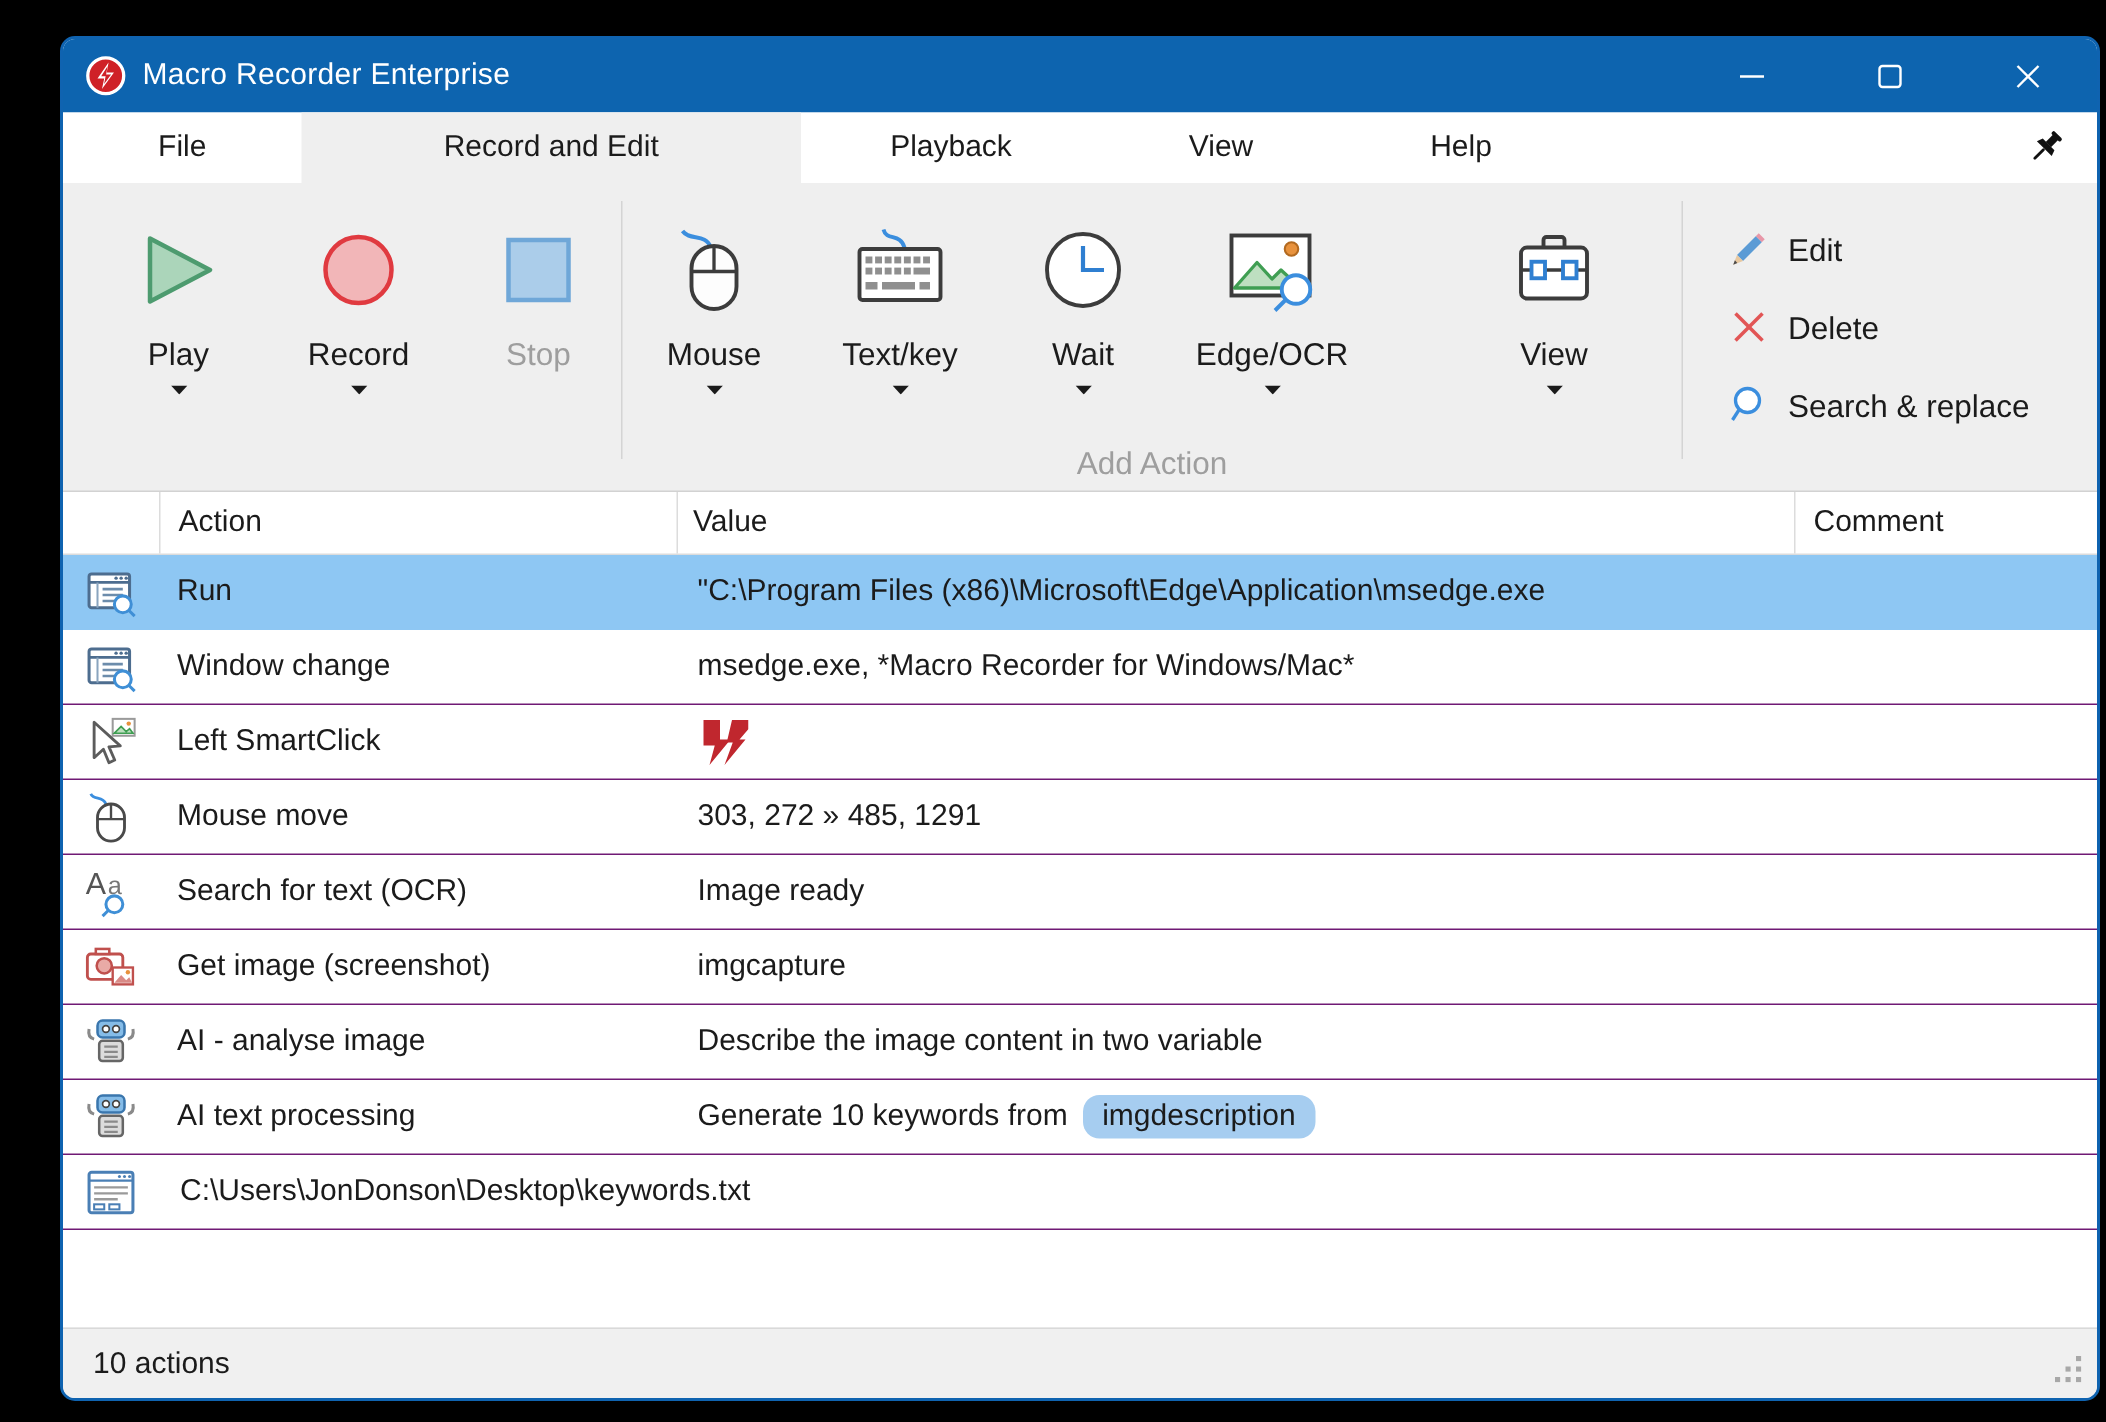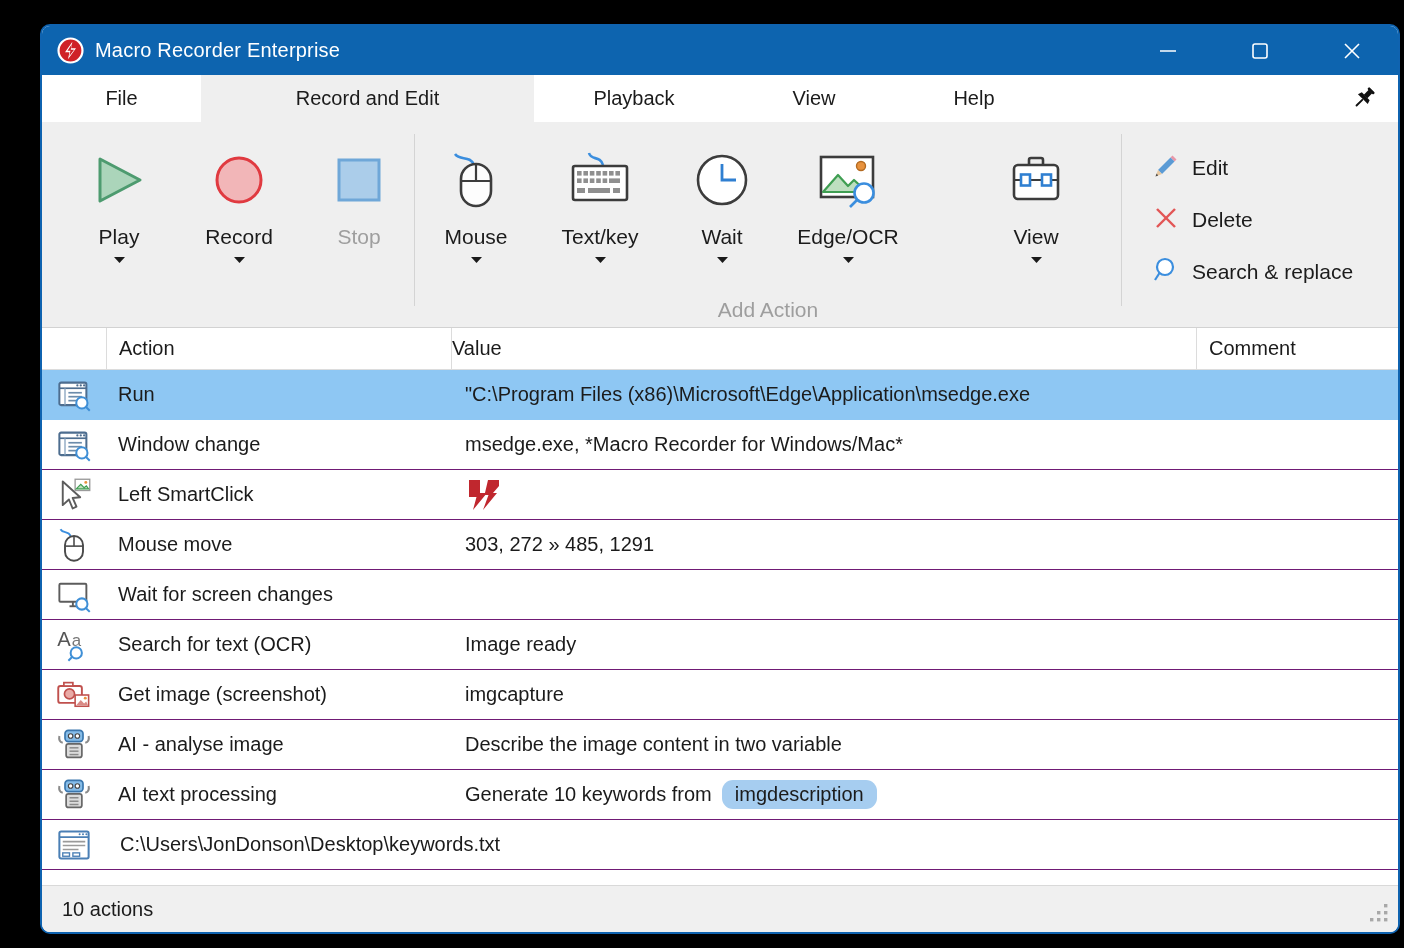--- a/index.html
+++ b/index.html
@@ -32,21 +32,21 @@
   .group-label{position:absolute;left:0;right:0;bottom:-178px;top:176px;text-align:center;
                font-size:21px;color:#9e9e9e;height:26px;}
   .editgroup{display:flex;flex-direction:column;gap:16px;padding:22px 0 0 30px;}
   .editrow{display:flex;align-items:flex-end;gap:12px;height:36px;}
   .editrow .elabel{font-size:21px;}
   
   .thead{height:42px;display:grid;grid-template-columns:64px 345px 745px 1fr;
          border-bottom:1px solid #dcdcdc;background:#fff;flex:0 0 auto;box-sizing:border-box;}
   .thead .hc{display:flex;align-items:center;font-size:20px;padding-left:12px;}
   .thead .hc.bl{border-left:1px solid #dcdcdc;}
-  .thead .hc.val{padding-left:0;}
+  .thead .hc.val{padding-left:10px;}
   .tbody{flex:0 0 auto;}
   .trow{height:50px;display:grid;grid-template-columns:64px 345px 745px 1fr;
         border-bottom:1px solid #701a75;box-sizing:border-box;background:#fff;}
   .trow.selected{background:#8ec7f3;border-bottom-color:transparent;}
   .trow .ic{display:flex;align-items:center;justify-content:center;}
   .trow .ac{display:flex;align-items:center;font-size:20px;padding-left:12px;}
   .trow .vc{display:flex;align-items:center;font-size:20px;padding-left:14px;gap:10px;}
   .chip{background:#a6cdf0;border-radius:11px;padding:3px 13px;display:inline-block;}
   
   .gap{flex:1;background:#fff;}
@@ -360,36 +360,20 @@
         <line x1="8" y1="17" x2="24" y2="17" stroke="#4a4a4a" stroke-width="1.4"></line>
       </svg>
         </div>
       <div class="ac">Mouse move</div>
       <div class="vc">
           <span>303, 272 » 485, 1291</span>
         </div>
       <div class="vc"></div>
     </div>
 
-    <div class="trow">
-      <div class="ic">
-          <svg width="36" height="36" viewBox="0 0 32 32">
-        <rect x="3" y="6" width="24" height="16" rx="1" fill="#fff" stroke="#5c5c5c" stroke-width="1.7"></rect>
-        <line x1="12" y1="26" x2="18" y2="26" stroke="#5c5c5c" stroke-width="1.7"></line>
-        <line x1="15" y1="22" x2="15" y2="26" stroke="#5c5c5c" stroke-width="1.7"></line>
-        <circle cx="23" cy="24" r="5" fill="#fff" stroke="#3f8fd6" stroke-width="1.8"></circle>
-        <line x1="26.5" y1="27.5" x2="30" y2="31" stroke="#3f8fd6" stroke-width="1.8"></line>
-      </svg>
-        </div>
-      <div class="ac">Wait for screen changes</div>
-      <div class="vc">
-          <span></span>
-        </div>
-      <div class="vc"></div>
-    </div>
 
     <div class="trow">
       <div class="ic">
           <svg width="36" height="36" viewBox="0 0 32 32">
         <text x="1" y="17" font-size="18" fill="#555" font-family="Liberation Sans, sans-serif">A</text>
         <text x="14" y="17" font-size="15" fill="#777" font-family="Liberation Sans, sans-serif">a</text>
         <circle cx="18" cy="23" r="5" fill="none" stroke="#3f8fd6" stroke-width="1.8"></circle>
         <line x1="14.5" y1="26.5" x2="11" y2="30" stroke="#3f8fd6" stroke-width="1.8"></line>
       </svg>
         </div>

